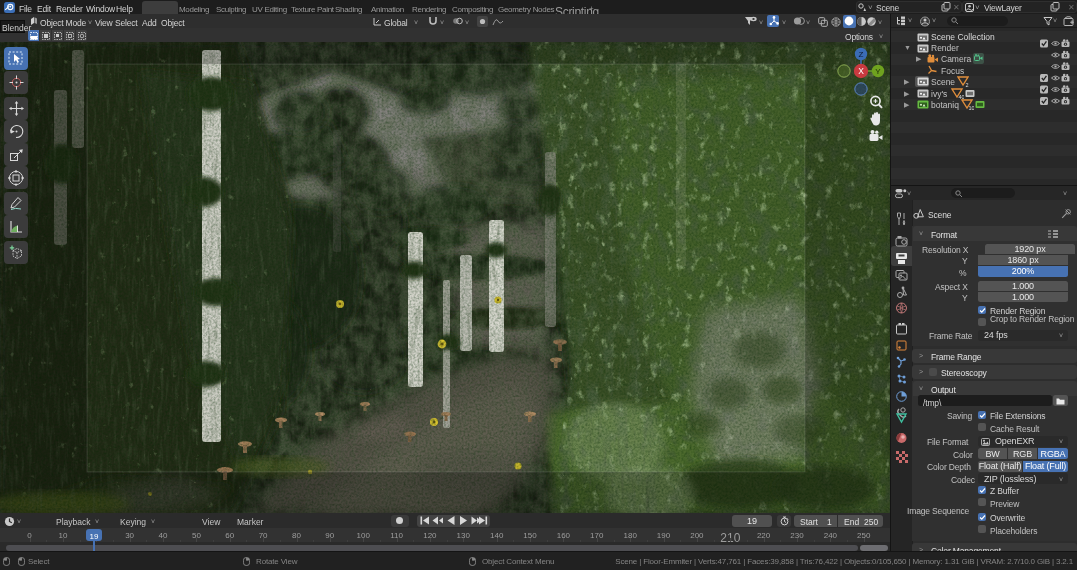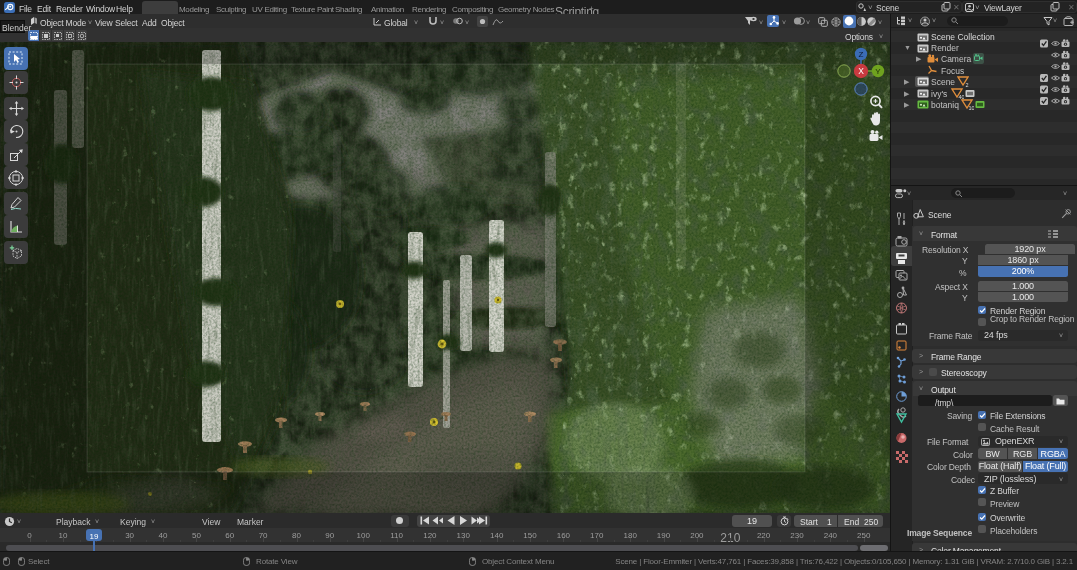--- a/index.html
+++ b/index.html
@@ -826,21 +826,21 @@
   <div class="abs" style="left:21px;top:179px;width:165px;height:14px;background:#383838;border-radius:3px;"></div>
   <div class="abs" style="left:28px;top:182px;color:#9a9a9a;font-size:7px;">˃</div>
   <div class="abs chk" style="left:38px;top:182px;background:#4a4a4a;"></div>
   <div class="abs" style="left:50px;top:182px;color:#e2e2e2;">Stereoscopy</div>
 
   <div class="abs" style="left:21px;top:195px;width:165px;height:160px;background:#303030;"></div>
   <div class="abs" style="left:22px;top:195px;width:164px;height:15px;background:#383838;border-radius:3px 3px 0 0;"></div>
   <div class="abs" style="left:28px;top:199px;color:#9a9a9a;font-size:7px;">˅</div>
   <div class="abs" style="left:40px;top:199px;color:#e2e2e2;">Output</div>
   <div class="abs" style="left:27px;top:209px;width:134px;height:11px;background:#1c1c1c;border-radius:2.5px;"></div>
-  <div class="abs" style="left:44px;top:211.5px;color:#d8d8d8;text-align:right;">/tmp\</div>
+  <div class="abs" style="left:32px;top:211.5px;color:#d8d8d8;text-align:right;">/tmp\</div>
   <div class="abs" style="left:162px;top:209px;width:15px;height:11px;background:#545454;border-radius:2.5px;"></div>
   <svg class="abs" style="left:165px;top:211px;" width="9" height="8" viewBox="0 0 9 8">
       <path d="M0.5 1.5 L3 1.5 L4 2.8 L8.5 2.8 L8.5 7.5 L0.5 7.5 Z" fill="#e8e8e8"></path>
     </svg>
   <div class="abs" style="left:56px;top:225px;color:#c0c0c0;">Saving</div>
   <div class="abs chk on" style="left:87px;top:224.5px;"></div>
   <svg class="abs" style="left:88px;top:225.5px;" width="7" height="7" viewBox="0 0 7 7">
       <path d="M1 3.5 L2.8 5.2 L6 1.5" stroke="#fff" stroke-width="1.2" fill="none"></path>
     </svg>
   <div class="abs" style="left:99px;top:225px;color:#d2d2d2;">File Extensions</div>
@@ -864,21 +864,21 @@
   <div class="abs" style="left:60px;top:288.5px;color:#c0c0c0;">Codec</div>
   <div class="abs fld" style="left:87px;top:287px;width:90px;height:11px;background:#2a2a2a;color:#d8d8d8;justify-content:flex-start;padding-left:6px;box-sizing:border-box;">ZIP (lossless)</div>
   <div class="abs" style="left:168px;top:289.5px;color:#9a9a9a;font-size:7px;">˅</div>
   <div class="abs chk on" style="left:87px;top:299.5px;"></div>
   <svg class="abs" style="left:88px;top:300.5px;" width="7" height="7" viewBox="0 0 7 7">
       <path d="M1 3.5 L2.8 5.2 L6 1.5" stroke="#fff" stroke-width="1.2" fill="none"></path>
     </svg>
   <div class="abs" style="left:99px;top:300px;color:#d2d2d2;">Z Buffer</div>
   <div class="abs chk" style="left:87px;top:312px;"></div>
   <div class="abs" style="left:99px;top:312.5px;color:#c0c0c0;">Preview</div>
-  <div class="abs" style="left:16px;top:342px;color:#c0c0c0;font-weight:bold;">Image Sequence</div>
+  <div class="abs" style="left:16px;top:320px;color:#c0c0c0;">Image Sequence</div>
   <div class="abs chk on" style="left:87px;top:326.5px;"></div>
   <svg class="abs" style="left:88px;top:327.5px;" width="7" height="7" viewBox="0 0 7 7">
       <path d="M1 3.5 L2.8 5.2 L6 1.5" stroke="#fff" stroke-width="1.2" fill="none"></path>
     </svg>
   <div class="abs" style="left:99px;top:327px;color:#d2d2d2;">Overwrite</div>
   <div class="abs chk" style="left:87px;top:339px;"></div>
   <div class="abs" style="left:99px;top:339.5px;color:#c0c0c0;">Placeholders</div>
 
   <div class="abs" style="left:21px;top:357px;width:165px;height:14px;background:#383838;border-radius:3px;"></div>
   <div class="abs" style="left:28px;top:360px;color:#9a9a9a;font-size:7px;">˃</div>

